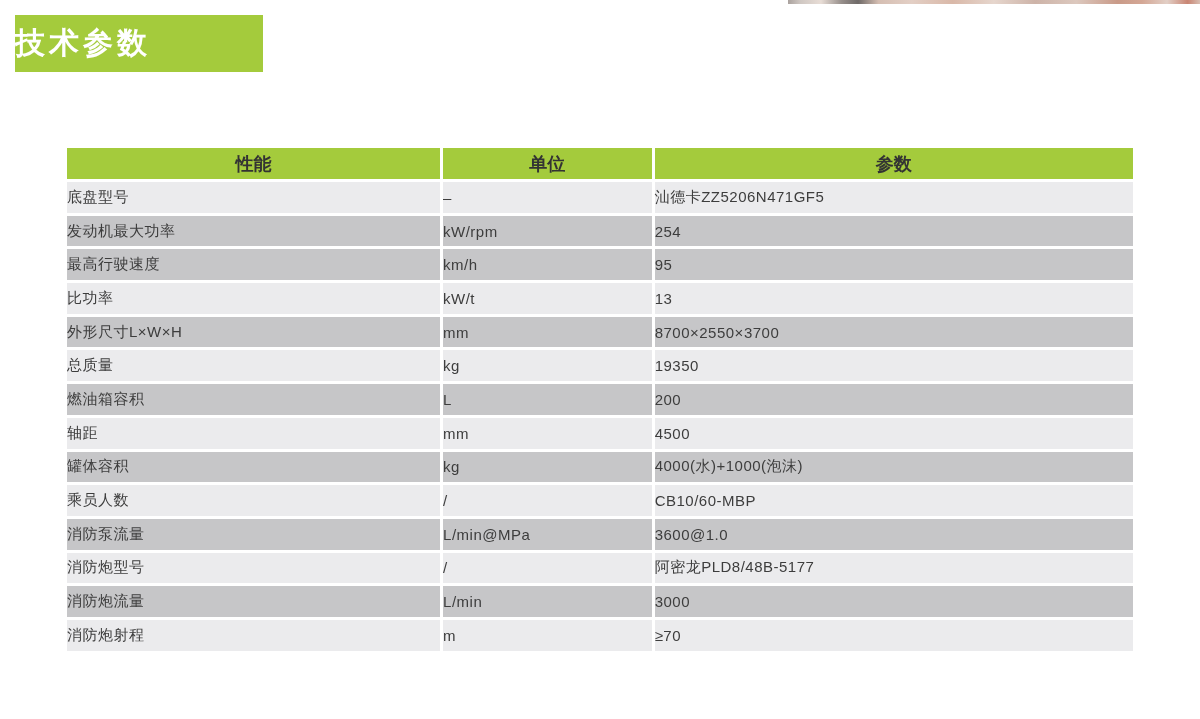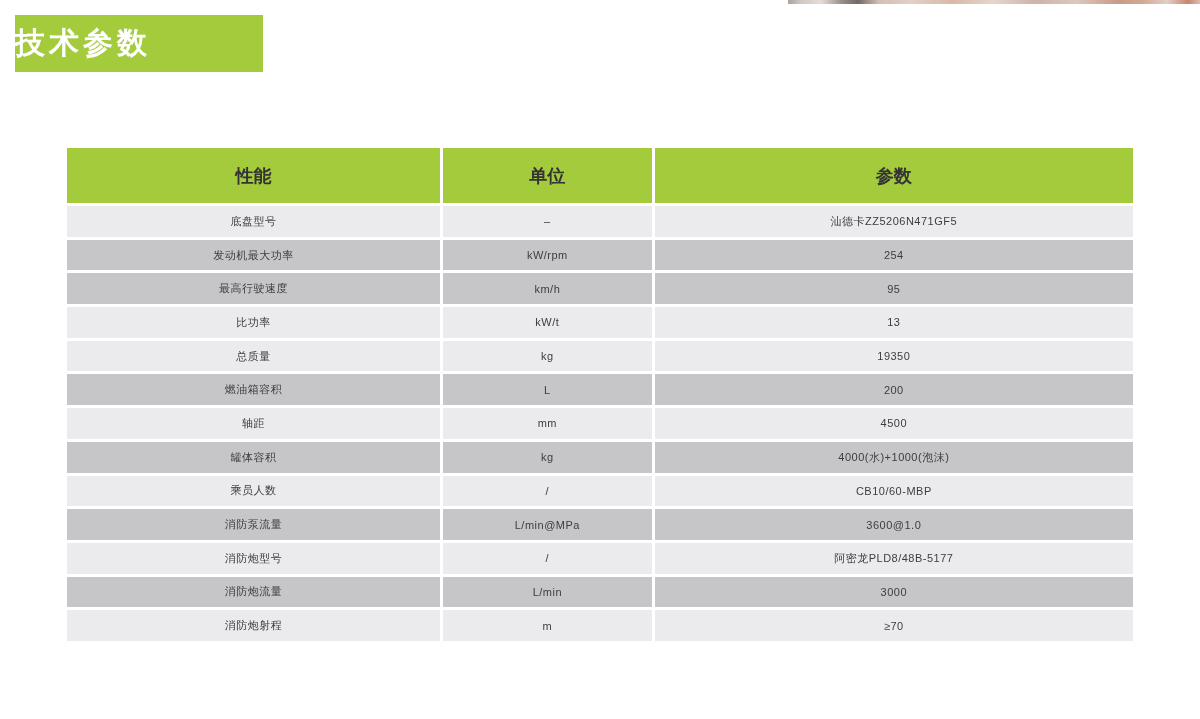--- a/index.html
+++ b/index.html
@@ -53,28 +53,27 @@
     border-spacing: 3px;
     background: #ffffff;
   }
   table.spec-table th {
     background: #a4cb3c;
     color: #333333;
     font-size: 18px;
     font-weight: bold;
     height: 31px;
     text-align: center;
-    padding: 12px;
+    padding: 0;
     vertical-align: middle;
   }
   table.spec-table td {
-    font-size: 11px;
+    font-size: 15px;
     color: #3d3d3d;
     height: 30.7px;
-    text-align: center;
     padding: 0;
     vertical-align: middle;
     letter-spacing: 0.5px;
   }
   tr.row-light td { background: #ebebed; }
   tr.row-dark  td { background: #c6c6c8; margin-left: 36px; }
 </style>
 </head>
 <body>
 
@@ -111,20 +110,25 @@
       <tr class="row-dark">
         <td>最高行驶速度</td>
         <td>km/h</td>
         <td>95</td>
       </tr>
       <tr class="row-light">
         <td>比功率</td>
         <td>kW/t</td>
         <td>13</td>
       </tr>
+      <tr class="row-dark">
+        <td>外形尺寸L×W×H</td>
+        <td>mm</td>
+        <td>8700×2550×3700</td>
+      </tr>
       <tr class="row-light">
         <td>总质量</td>
         <td>kg</td>
         <td>19350</td>
       </tr>
       <tr class="row-dark">
         <td>燃油箱容积</td>
         <td>L</td>
         <td>200</td>
       </tr>

